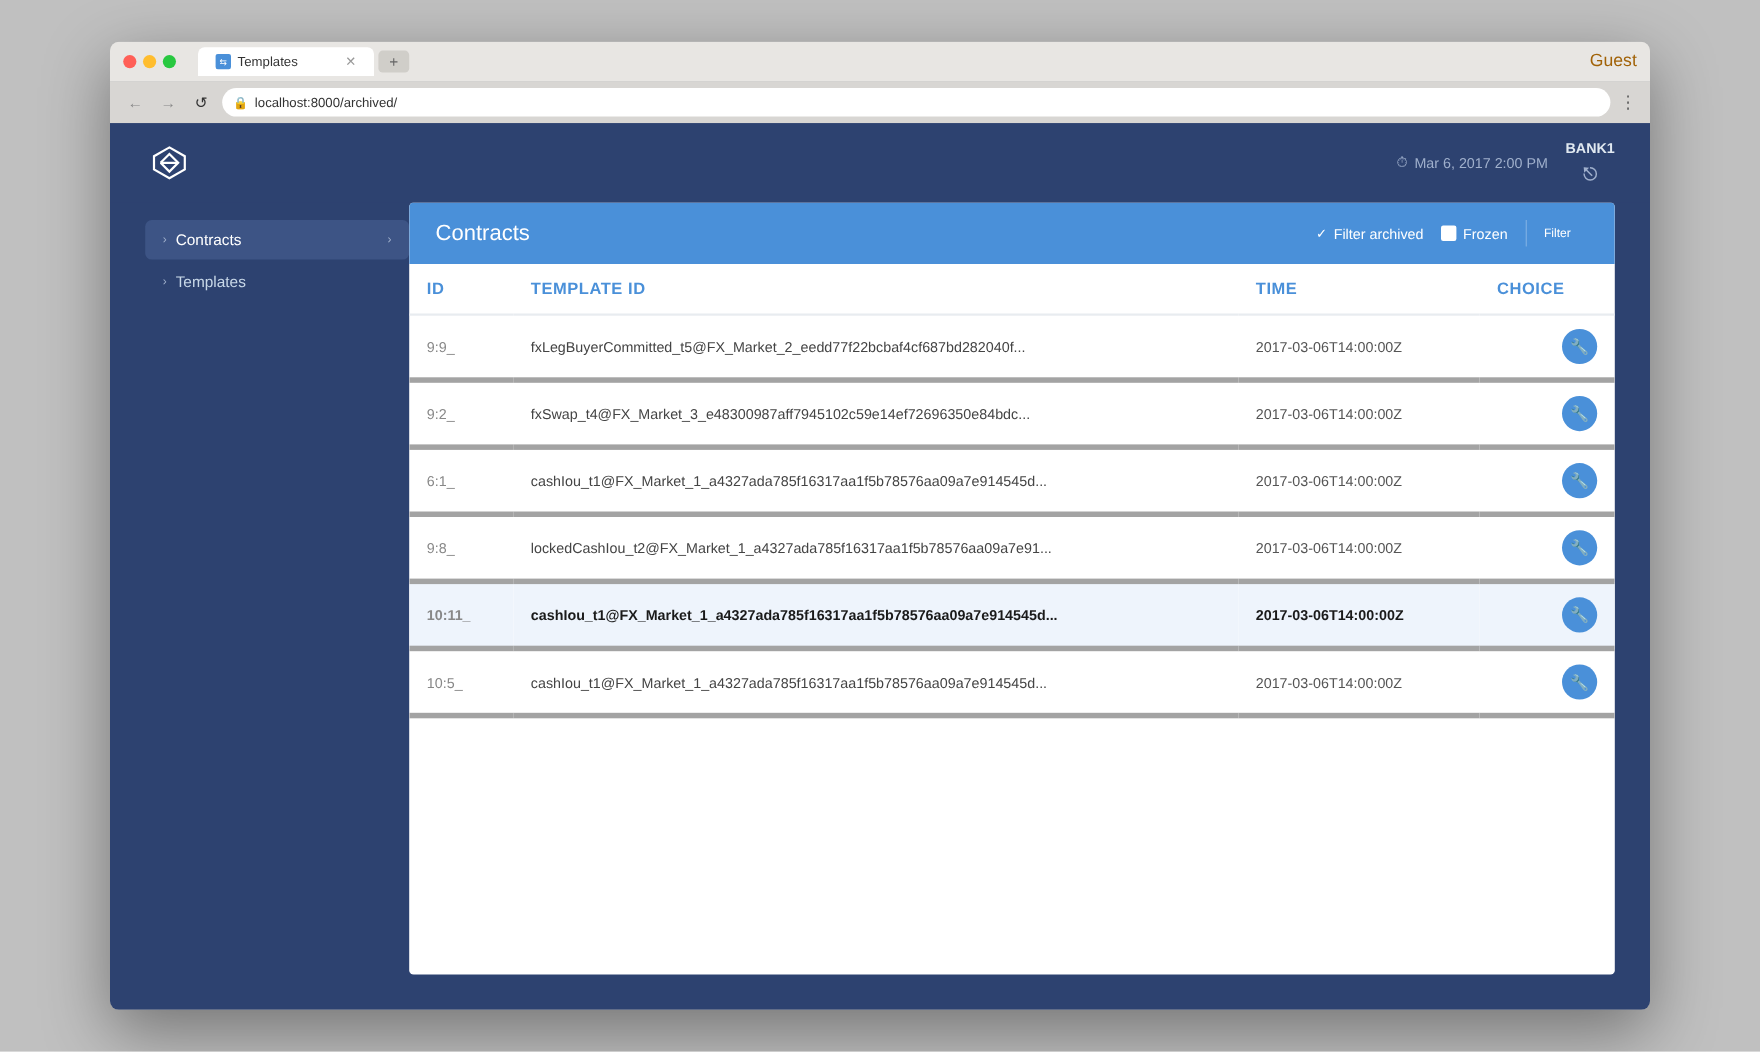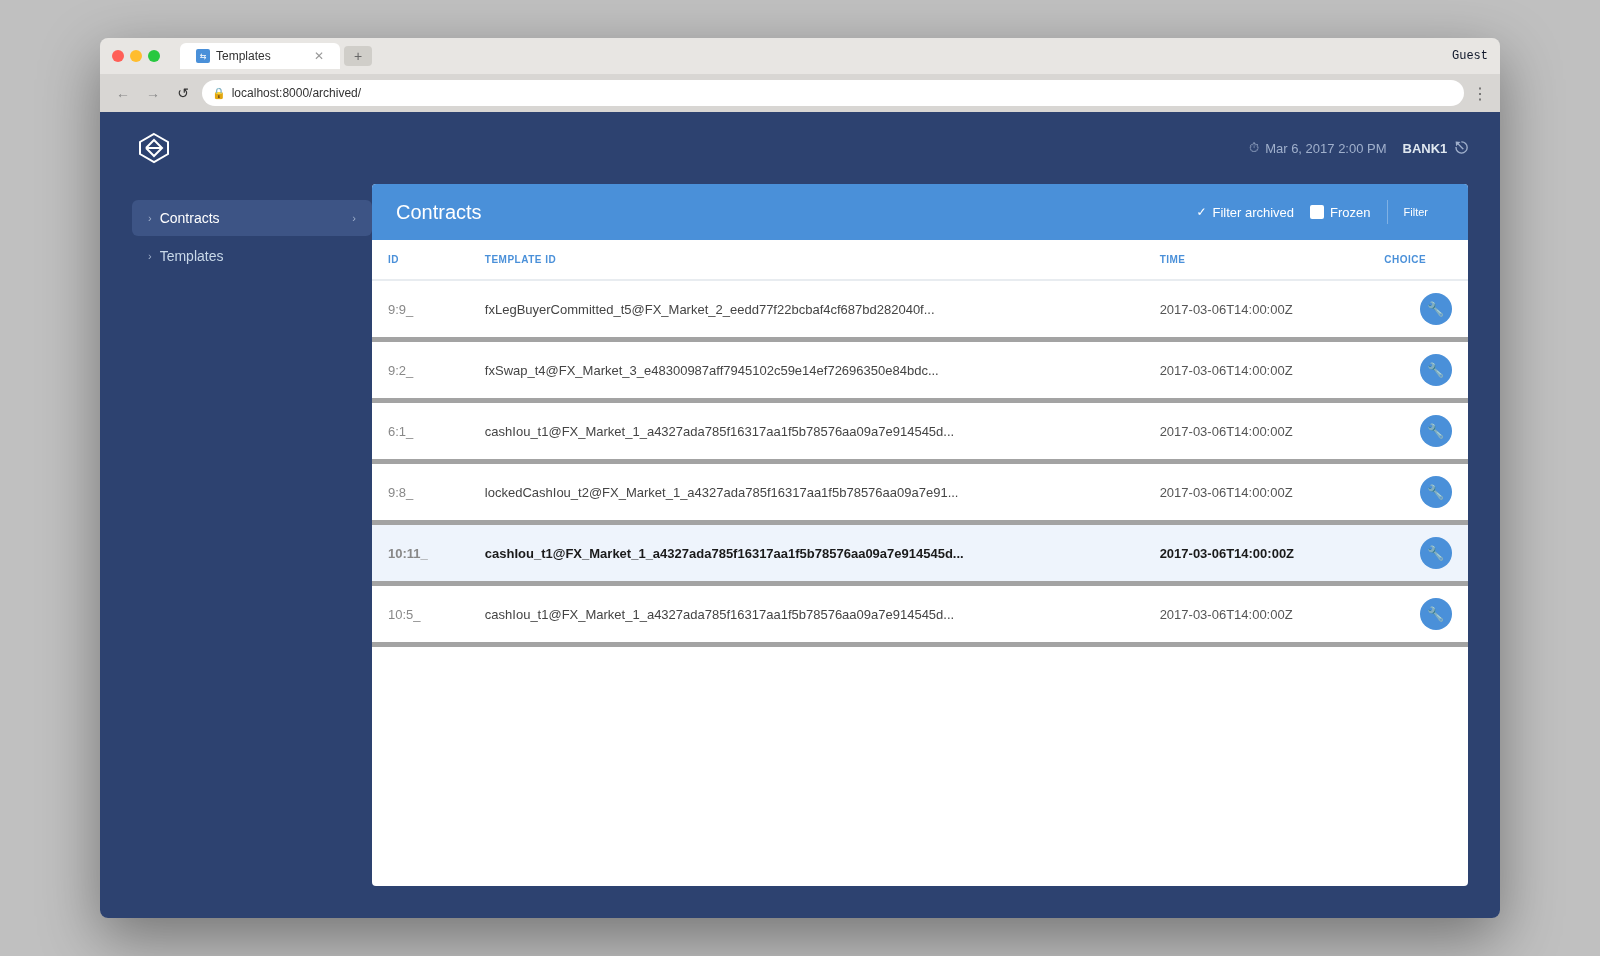--- a/index.html
+++ b/index.html
@@ -94,23 +94,22 @@
       display: flex;
       align-items: center;
       justify-content: center;
       margin-left: 4px;
       font-size: 14px;
       color: #666;
     }
 
     .browser-guest {
       margin-left: auto;
-      font-size: 12px;
-      color: #0f172a;
-      font-family: Liberation Mono, monospace;
+      font-size: 16px;
+      color: #a16207;
     }
 
     .browser-toolbar {
       background: #d8d6d3;
       height: 38px;
       display: flex;
       align-items: center;
       padding: 0 12px;
       gap: 8px;
       flex-shrink: 0;
@@ -191,20 +190,21 @@
       gap: 6px;
     }
 
     .header-user {
       color: #e0e8f0;
       font-size: 13px;
       font-weight: 600;
       display: flex;
       align-items: center;
       gap: 8px;
+      flex-direction: column;
     }
 
     .logout-icon {
       color: #a0b0cc;
       font-size: 16px;
     }
 
     
     .app-main {
       flex: 1;
@@ -331,21 +331,21 @@
       border-collapse: collapse;
     }
 
     thead tr {
       border-bottom: 2px solid #e8ecf0;
     }
 
     thead th {
       padding: 14px 16px;
       text-align: left;
-      font-size: 10px;
+      font-size: 15px;
       font-weight: 600;
       color: #4a90d9;
       letter-spacing: 0.5px;
       text-transform: uppercase;
     }
 
     tbody tr {
       border-bottom: 5px solid #a3a3a3;
     }
 

